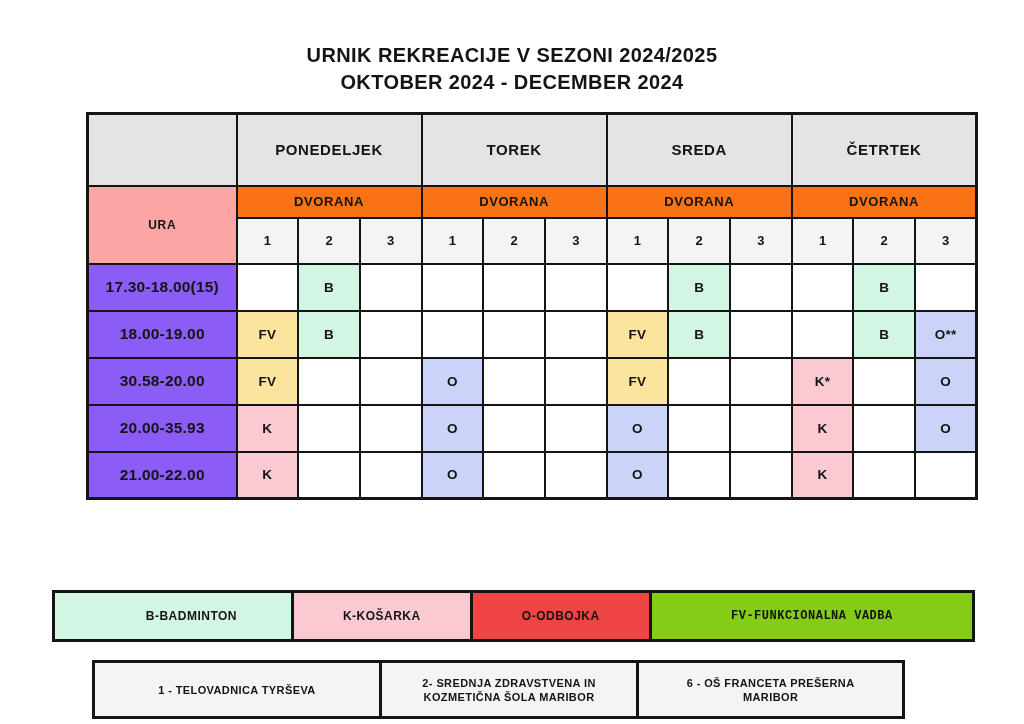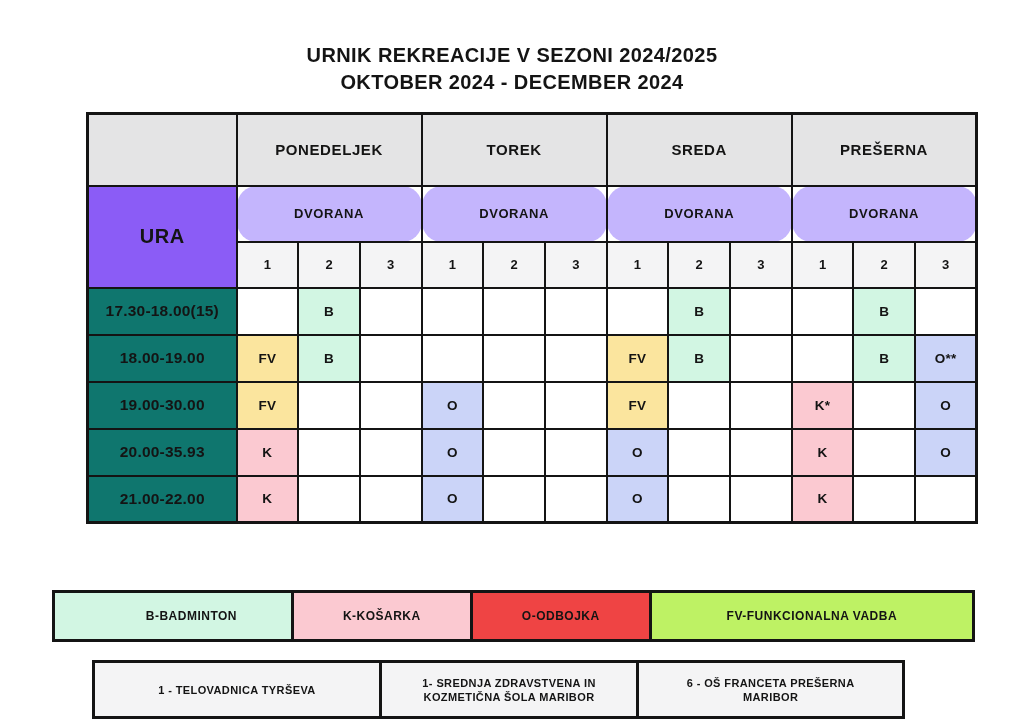--- a/index.html
+++ b/index.html
@@ -17,24 +17,24 @@
     position:absolute; left:86px; top:100px; width:889px;
     border-collapse:collapse; table-layout:fixed;
     border:3px solid #141414;
   }
   table.schedule td {
     border:2.5px solid #141414; text-align:center; vertical-align:middle;
     font-weight:700; overflow:hidden;
   }
   td.corner { background:#e4e4e5; height:72px; }
   td.day    { background:#e4e4e5; font-size:15px; letter-spacing:0.6px; }
-  td.ura    { background:#8b5cf6; font-size:20px; letter-spacing:0.6px; }
-  td.dvorana{ background:#c4b5fd; height:56px; font-size:13px; letter-spacing:0.6px;border-radius:20px; }
+  td.ura    { background:#fca5a5; font-size:12px; letter-spacing:0.6px; }
+  td.dvorana{ background:#f97316; height:32px; font-size:13px; letter-spacing:0.6px; }
   td.num    { background:#f4f4f5; height:46px; font-size:13px; }
-  td.time   { background:#0f766e; font-size:15.5px; letter-spacing:0.2px; }
+  td.time   { background:#8b5cf6; font-size:15.5px; letter-spacing:0.2px; }
   td.cell   { background:#ffffff; height:47px; font-size:13.5px; letter-spacing:0.3px; }
 
   .notes { position:absolute; top:509px; right:67px; text-align:right;
            font-size:15.5px; line-height:23px; letter-spacing:0.3px; }
 
   .legend { position:absolute; left:52px; top:578px; width:923px; height:52px; display:flex; }
   .legend-box {
     border:3px solid #141414; display:flex; align-items:center; justify-content:center;
     font-size:12px; letter-spacing:0.5px;
   }
@@ -69,21 +69,21 @@
     <colgroup>
       <col style="width:149px">
       <col span="12" style="width:61.7px">
     </colgroup>
     <tbody>
         <tr>
       <td class="corner"></td>
       <td class="day" colspan="3">PONEDELJEK</td>
       <td class="day" colspan="3">TOREK</td>
       <td class="day" colspan="3">SREDA</td>
-      <td class="day" colspan="3">PREŠERNA</td>
+      <td class="day" colspan="3">ČETRTEK</td>
     </tr>
     <tr>
       <td class="ura" rowspan="2">URA</td>
       <td class="dvorana" colspan="3">DVORANA</td>
       <td class="dvorana" colspan="3">DVORANA</td>
       <td class="dvorana" colspan="3">DVORANA</td>
       <td class="dvorana" colspan="3">DVORANA</td>
     </tr>
     <tr>
       <td class="num">1</td>
@@ -125,21 +125,21 @@
           <td class="cell"></td>
           <td class="cell"></td>
           <td class="cell" style="background: rgb(251, 229, 158);">FV</td>
           <td class="cell" style="background: rgb(210, 246, 227);">B</td>
           <td class="cell"></td>
           <td class="cell"></td>
           <td class="cell" style="background: rgb(210, 246, 227);">B</td>
           <td class="cell" style="background: rgb(203, 212, 248);">O**</td>
         </tr>
         <tr>
-          <td class="time">19.00-30.00</td>
+          <td class="time">30.58-20.00</td>
           <td class="cell" style="background: rgb(251, 229, 158);">FV</td>
           <td class="cell"></td>
           <td class="cell"></td>
           <td class="cell" style="background: rgb(203, 212, 248);">O</td>
           <td class="cell"></td>
           <td class="cell"></td>
           <td class="cell" style="background: rgb(251, 229, 158);">FV</td>
           <td class="cell"></td>
           <td class="cell"></td>
           <td class="cell" style="background: rgb(251, 201, 209);">K*</td>
@@ -177,22 +177,22 @@
           <td class="cell"></td>
         </tr>
       </tbody>
   </table>
 
 
   <div class="legend">
       <div class="legend-box" style="background: rgb(210, 246, 227); padding-left: 37px;">B-BADMINTON</div>
       <div class="legend-box" style="background: rgb(251, 201, 209);">K-KOŠARKA</div>
       <div class="legend-box" style="background: #ef4444;">O-ODBOJKA</div>
-      <div class="legend-box" style="background: #bef264;">FV-FUNKCIONALNA VADBA</div>
+      <div class="legend-box" style="background: #84cc16; font-family: Liberation Mono, monospace;">FV-FUNKCIONALNA VADBA</div>
     </div>
 
   <div class="locations">
       <div class="location-box">1 - TELOVADNICA TYRŠEVA</div>
-      <div class="location-box">1- SREDNJA ZDRAVSTVENA IN KOZMETIČNA ŠOLA MARIBOR</div>
+      <div class="location-box">2- SREDNJA ZDRAVSTVENA IN KOZMETIČNA ŠOLA MARIBOR</div>
       <div class="location-box">6 - OŠ FRANCETA PREŠERNA MARIBOR</div>
     </div>
 
 </div>
 
 </body></html>

